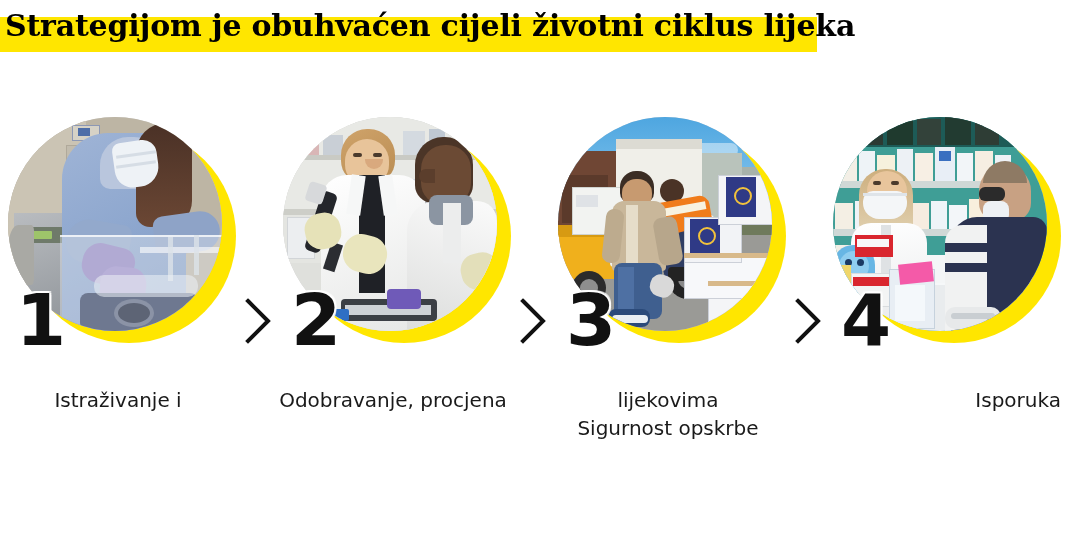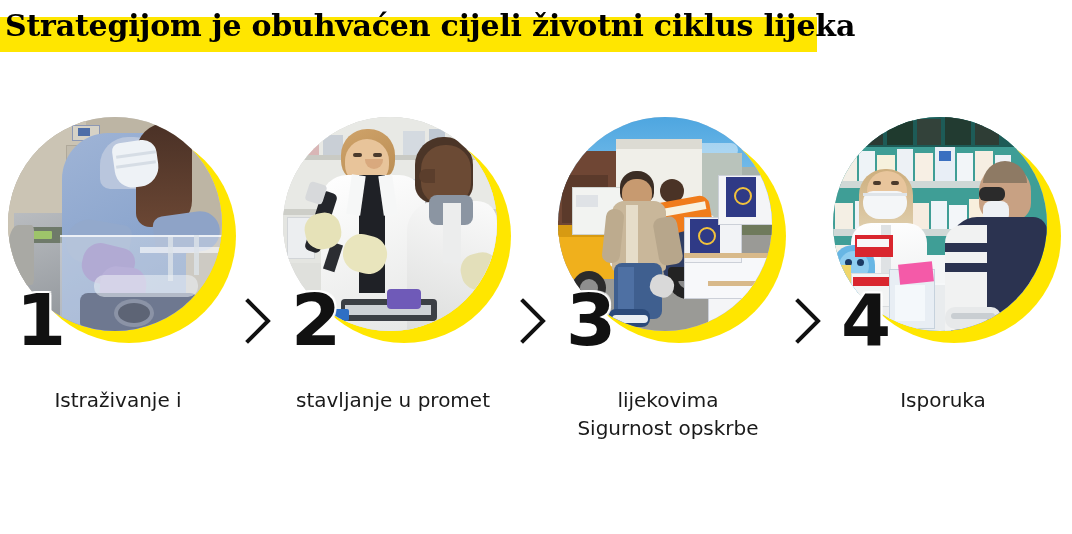--- a/index.html
+++ b/index.html
@@ -399,23 +399,23 @@
     <div class="num" style="color: rgb(17, 17, 17);">4</div>
   </div>
 
 </div>
 
 <div class="caption" style="left: 0px; width: 236px; color: rgb(26, 26, 26);">
   <div>Istraživanje i</div>
 </div>
 
 <div class="caption" style="left: 257px; width: 272px; color: rgb(26, 26, 26);">
-  <div>stavljanje u promet</div>
+  <div>Odobravanje, procjena</div>
 </div>
 
 <div class="caption" style="left: 550px; width: 236px; color: rgb(26, 26, 26);">
   <div>lijekovima</div>
   <div>Sigurnost opskrbe</div>
 </div>
 
-<div class="caption" style="left: 825px; width: 236px; color: rgb(26, 26, 26);">
+<div class="caption" style="left: 825px; width: 236px; color: rgb(26, 26, 26); text-align: right;">
   <div>Isporuka</div>
 </div>
 
 </body></html>

